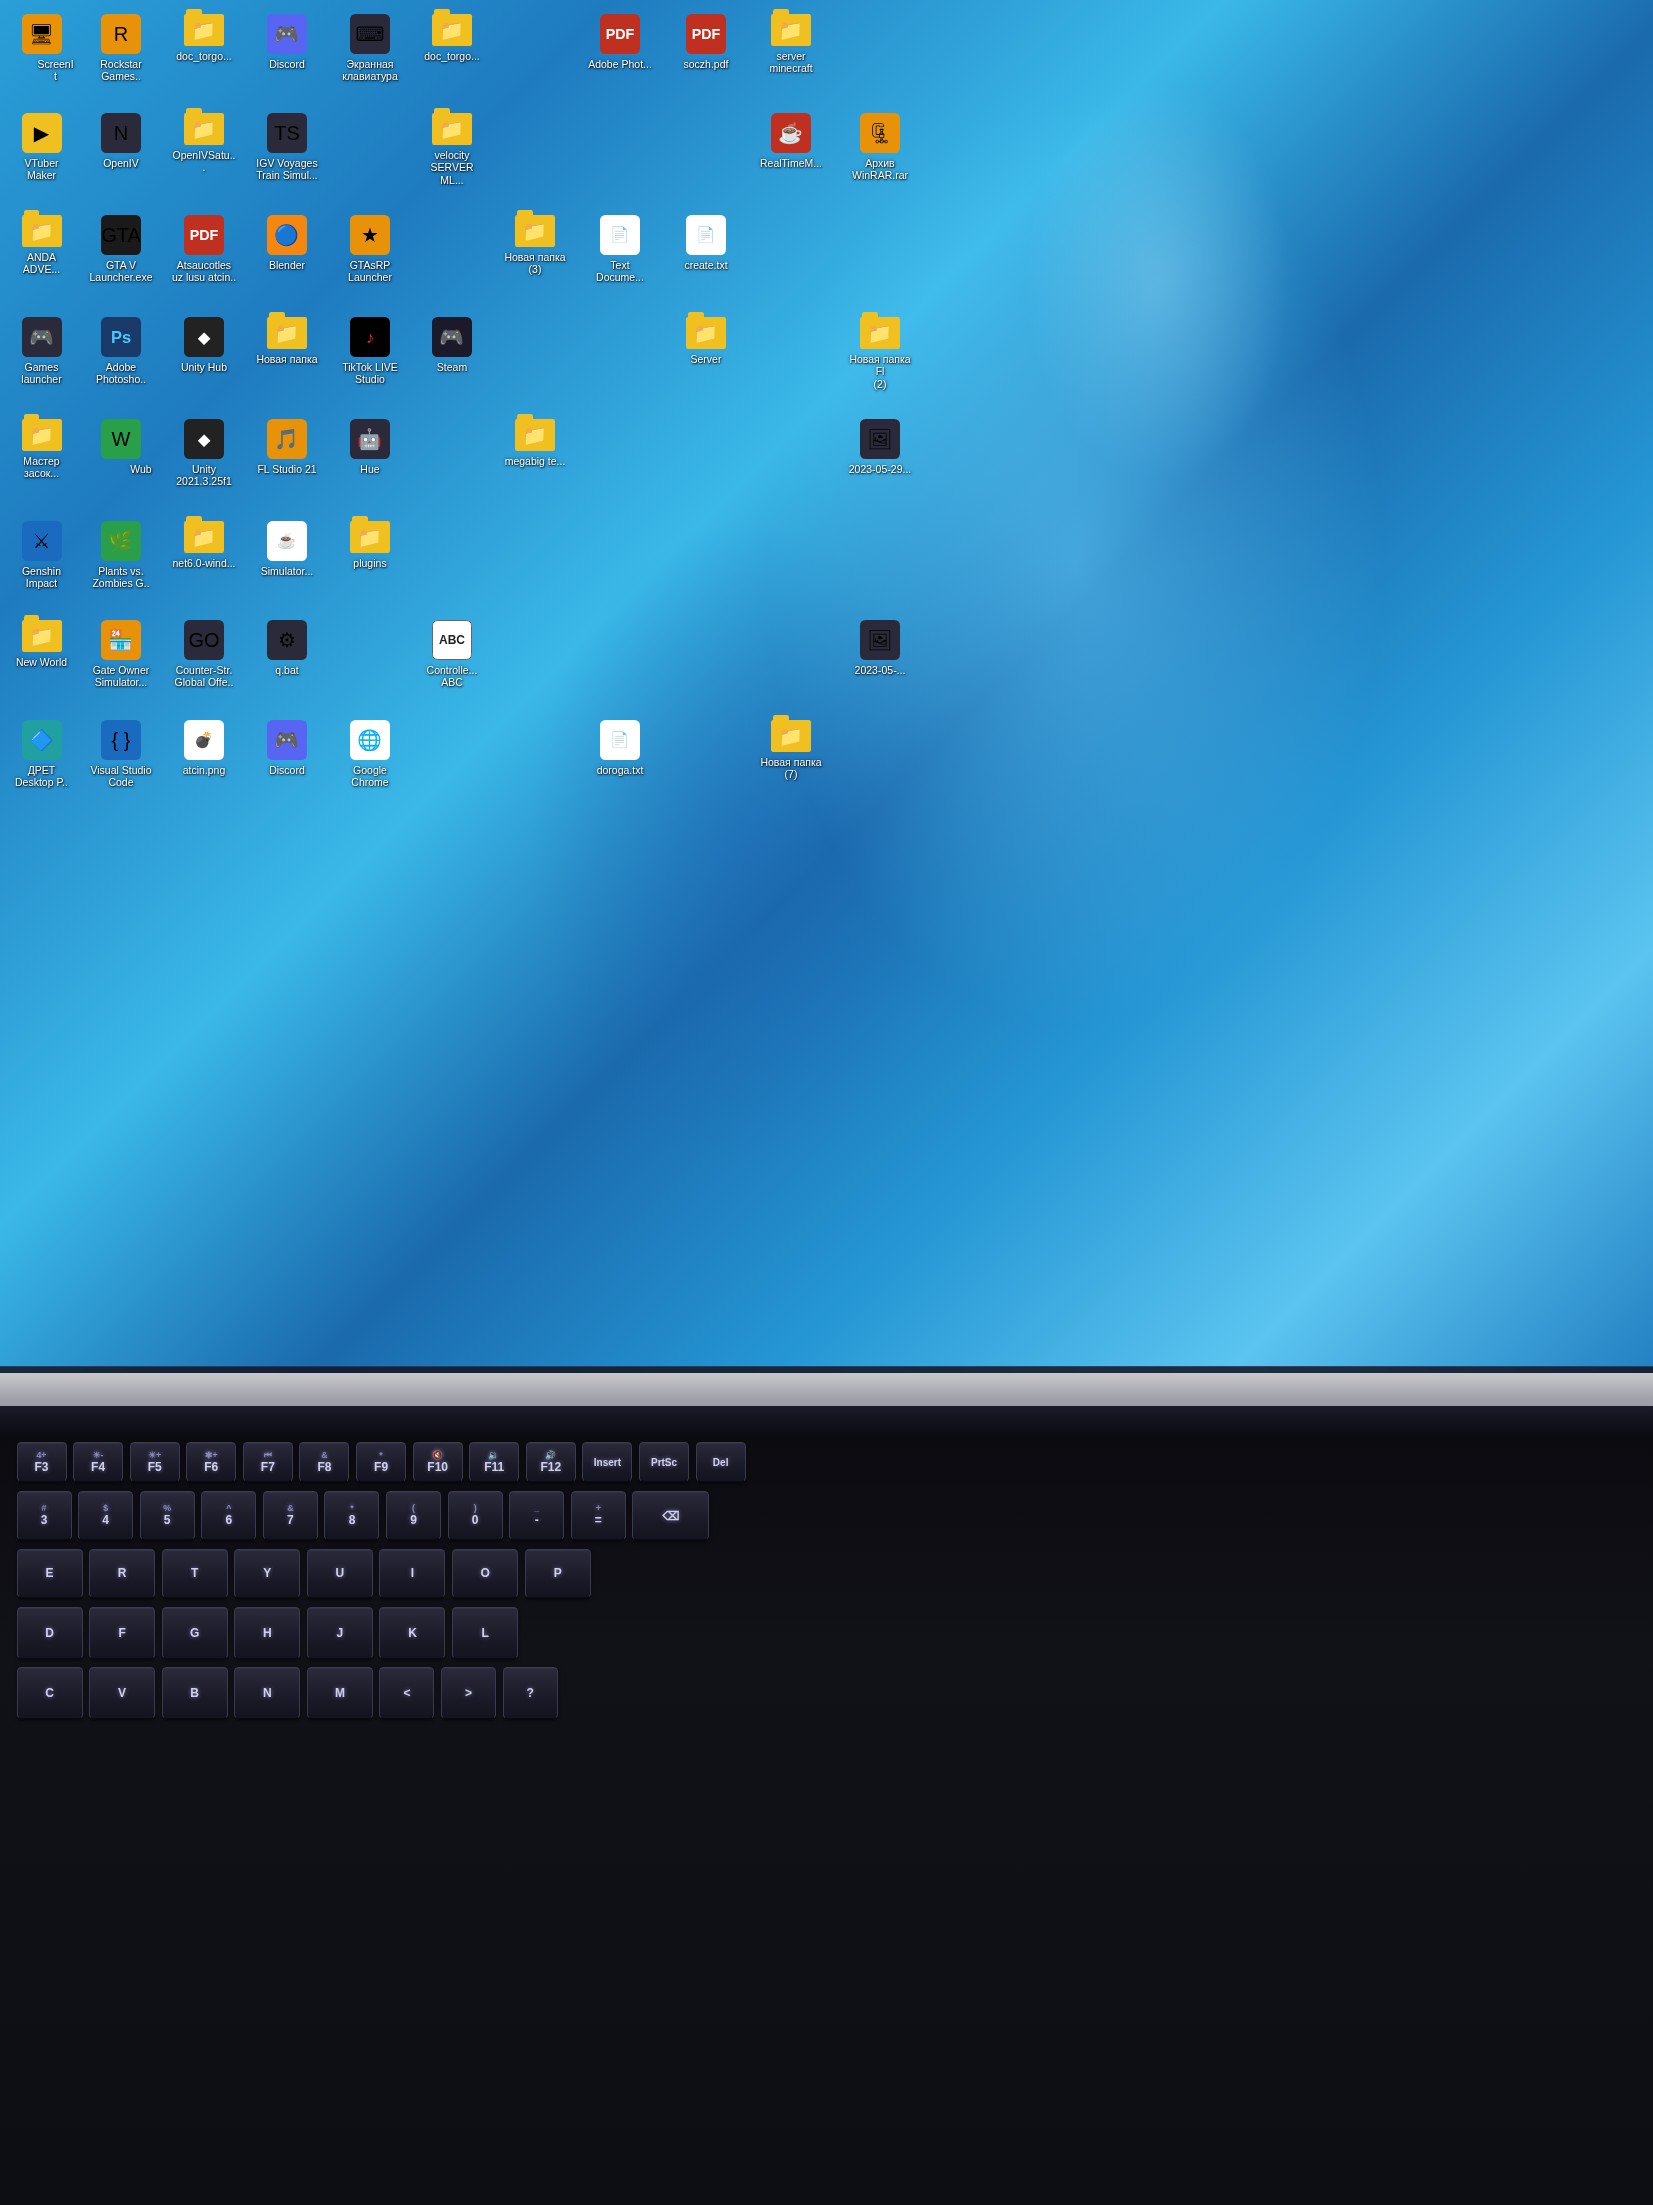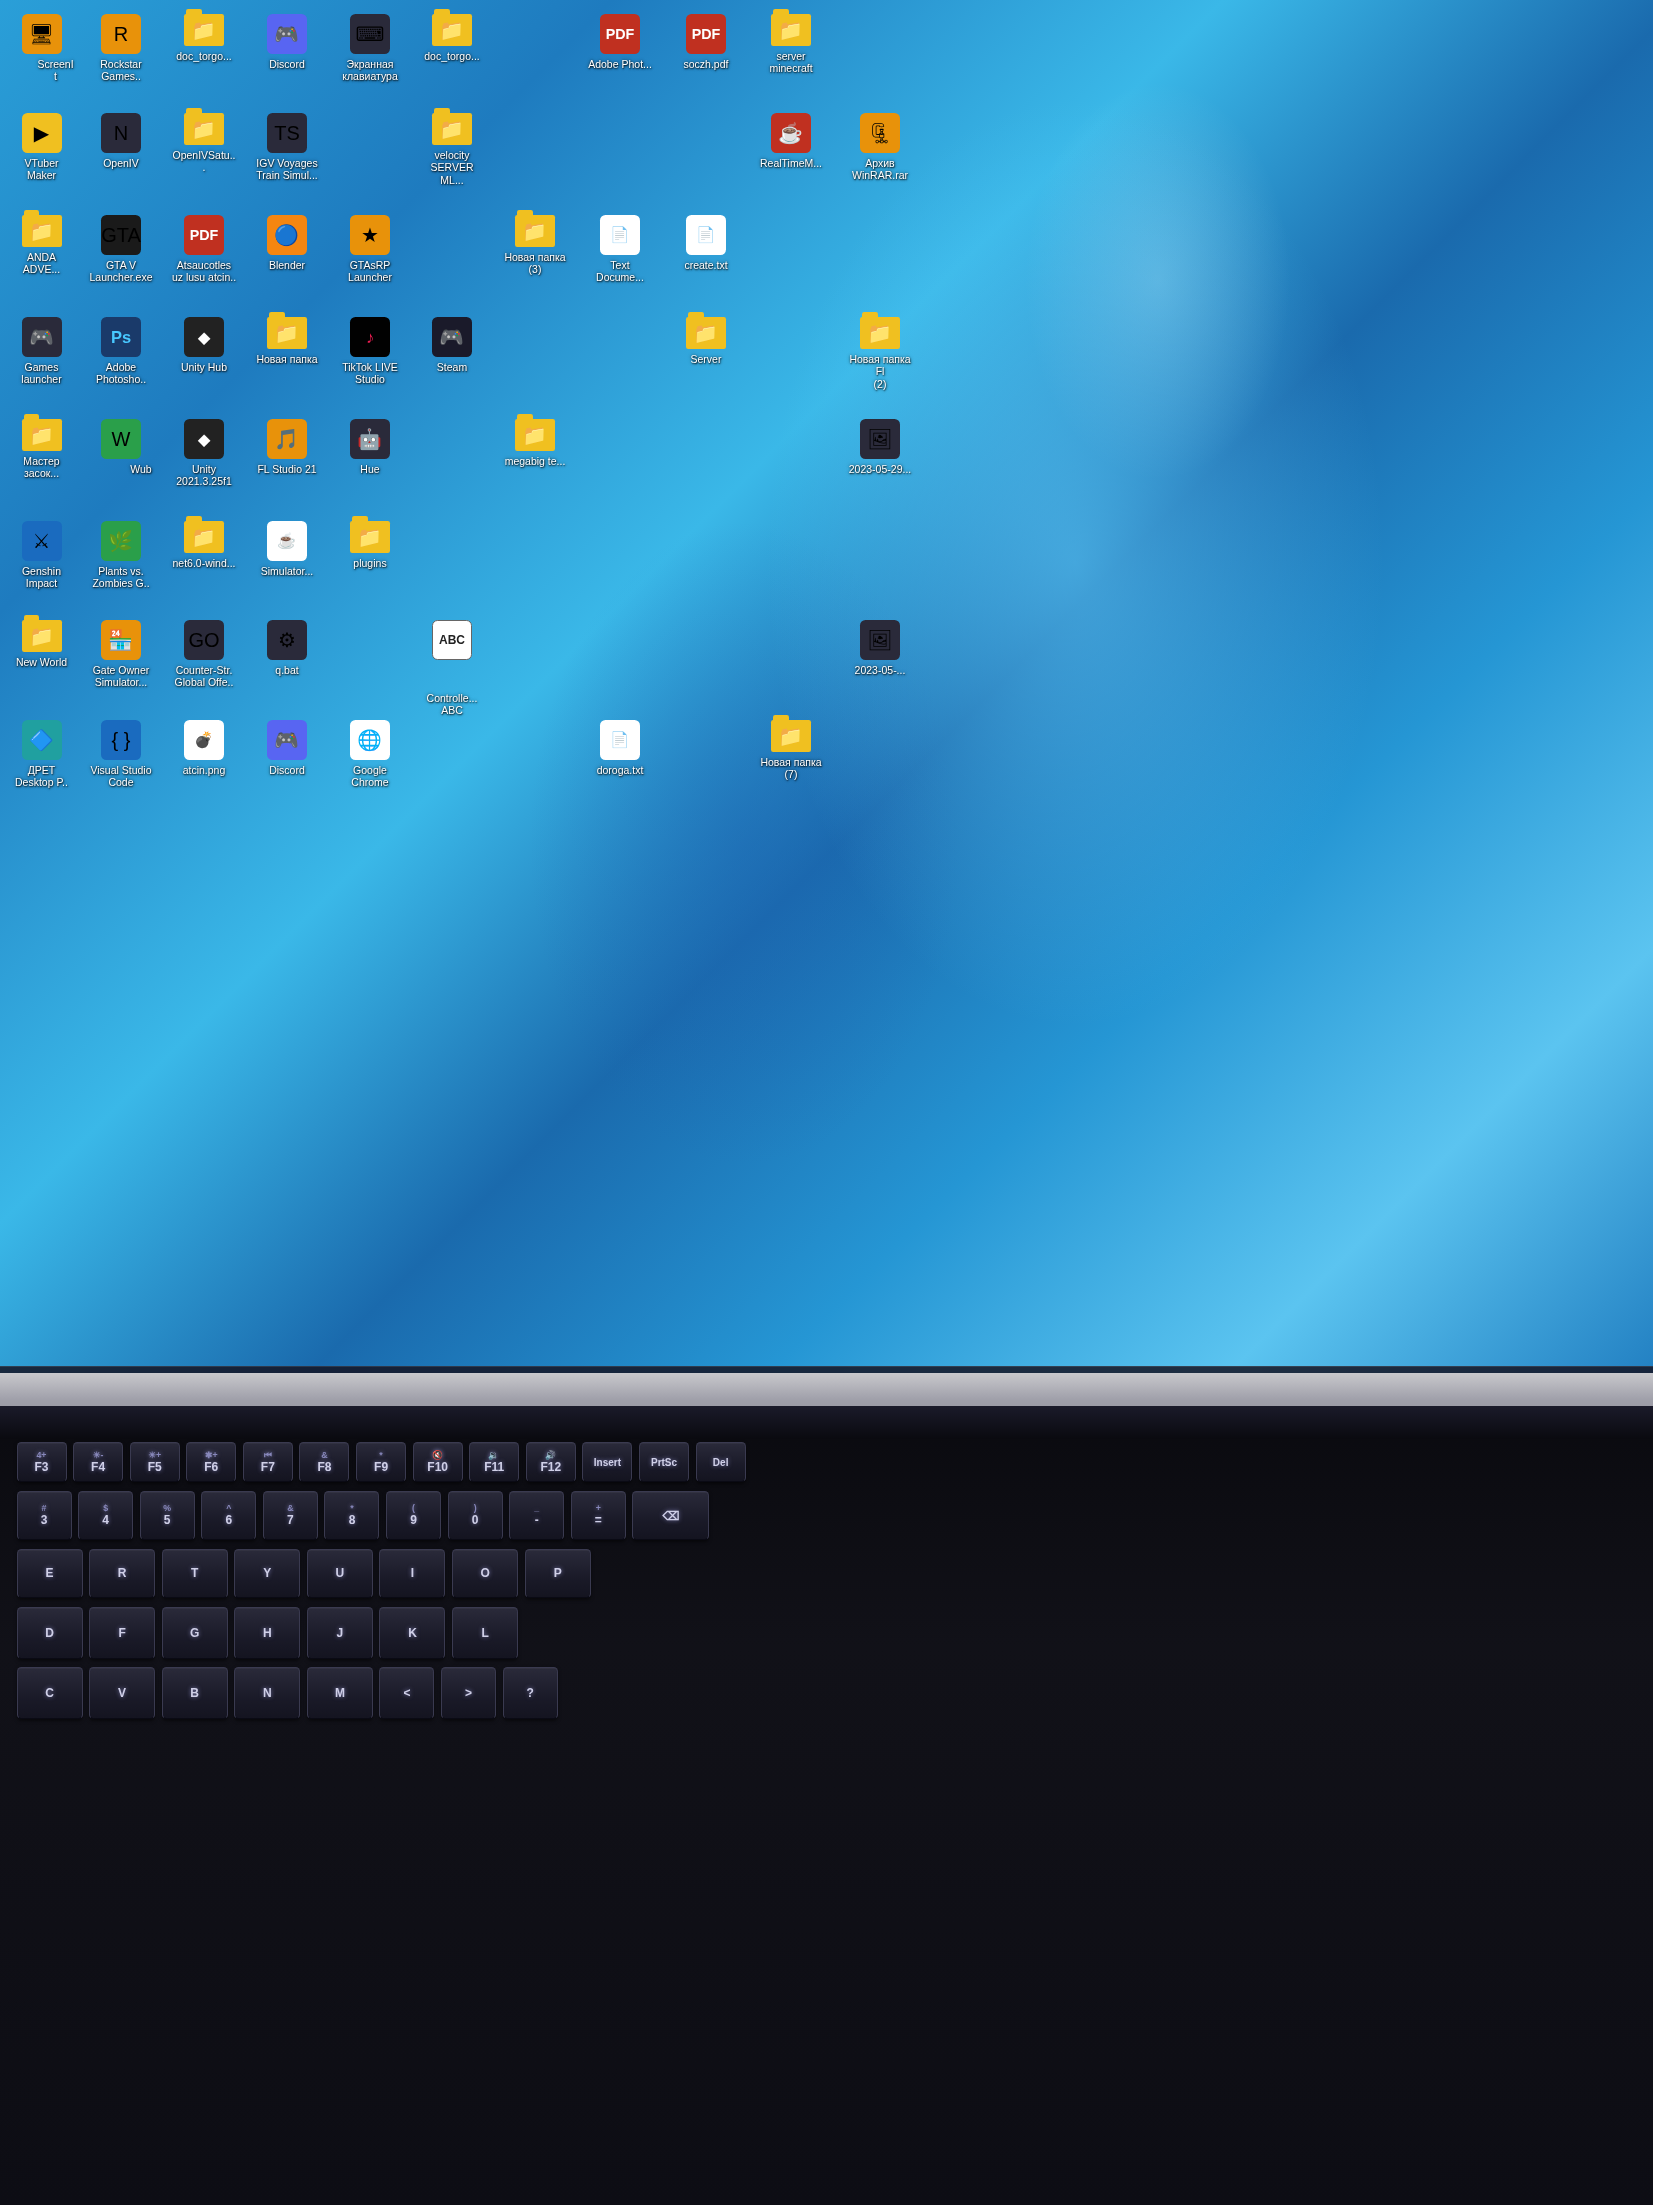--- a/index.html
+++ b/index.html
@@ -430,21 +430,21 @@
         <div class="icon-img ic-dark">GO</div>
         <div class="icon-label" style="white-space: pre-line;">Counter-Str.
 Global Offe..</div>
       </div>
       <div class="icon" style="left: 251px; top: 617px;">
         <div class="icon-img ic-dark">⚙</div>
         <div class="icon-label" style="white-space: pre-line;">q.bat</div>
       </div>
       <div class="icon" style="left: 416px; top: 617px;">
         <div class="icon-img ic-abc">ABC</div>
-        <div class="icon-label" style="white-space: pre-line; margin-top: 28px;">Controlle... ABC</div>
+        <div class="icon-label" style="white-space: pre-line;">Controlle... ABC</div>
       </div>
       <div class="icon" style="left: 844px; top: 617px;">
         <div class="icon-img ic-dark">🖼</div>
         <div class="icon-label" style="white-space: pre-line;">2023-05-...</div>
       </div>
       <div class="icon" style="left: 5.5px; top: 717px;">
         <div class="icon-img ic-teal">🔷</div>
         <div class="icon-label" style="white-space: pre-line;">ДРЕТ
 Desktop P..</div>
       </div>

